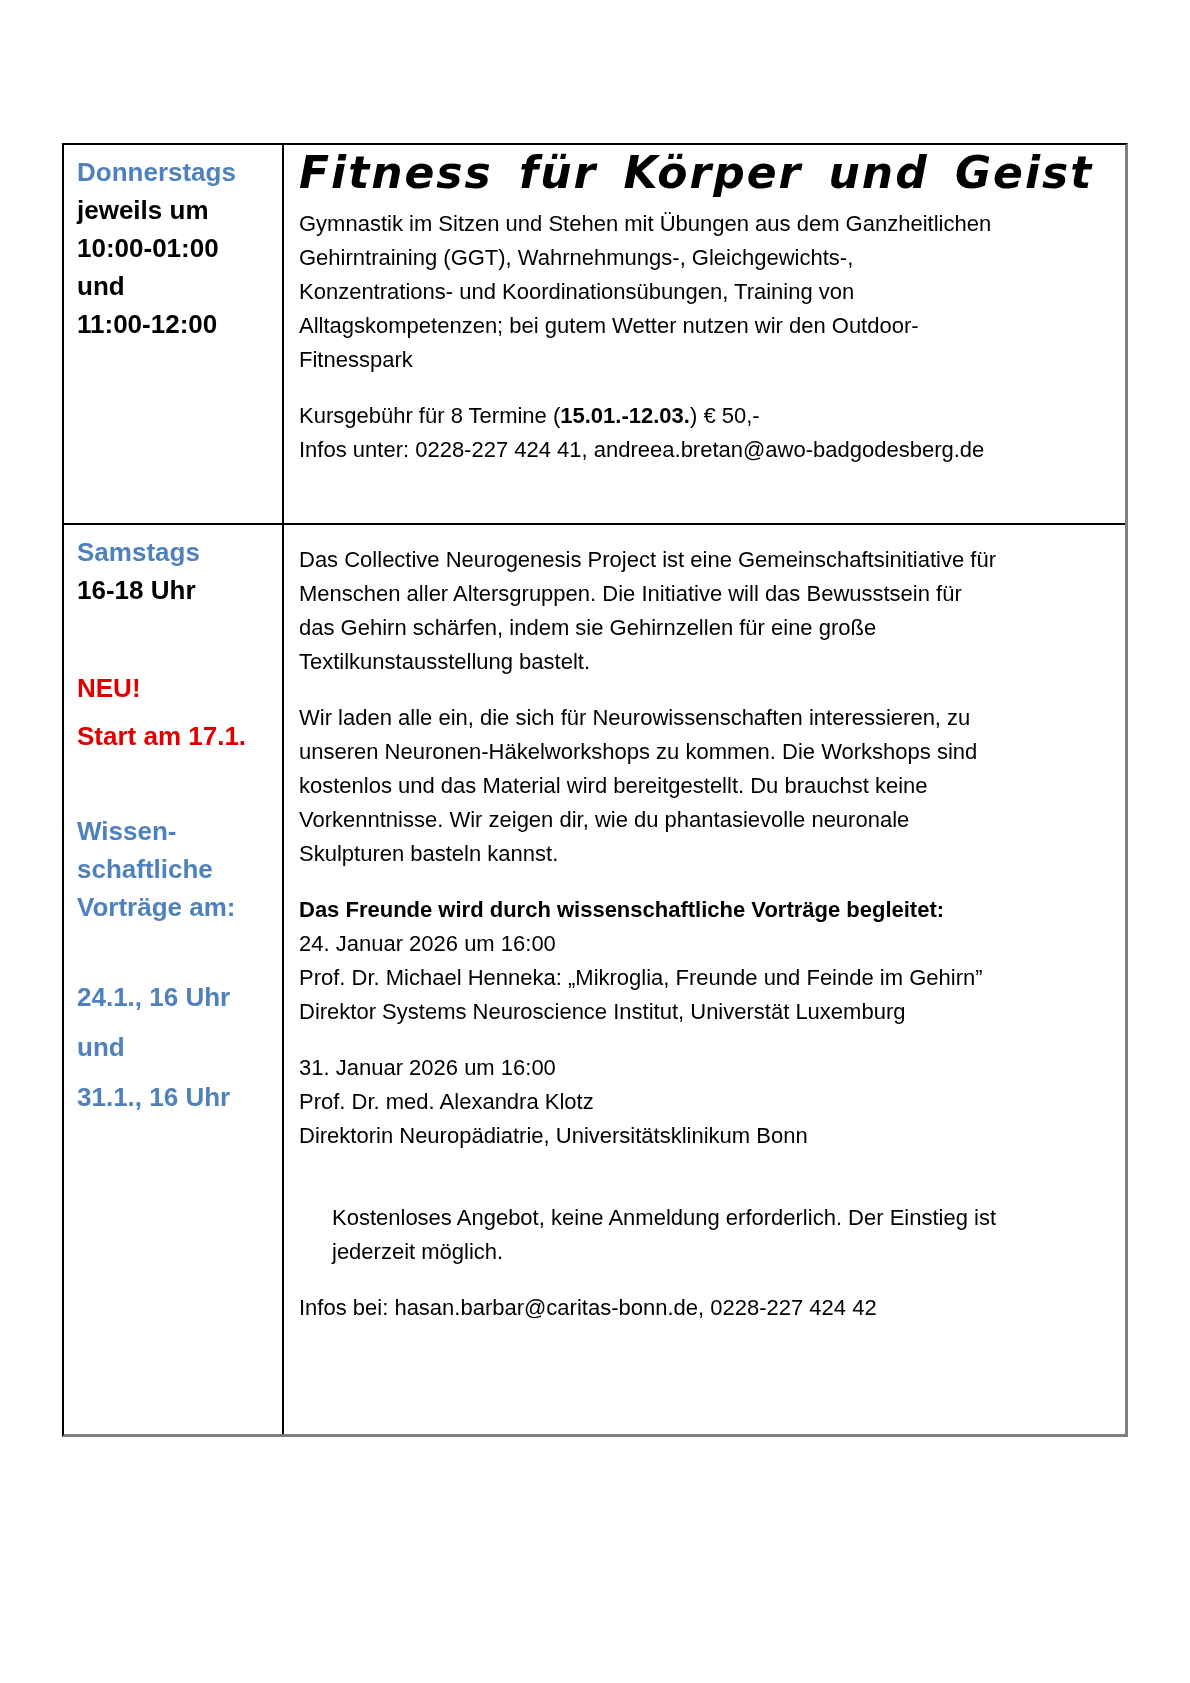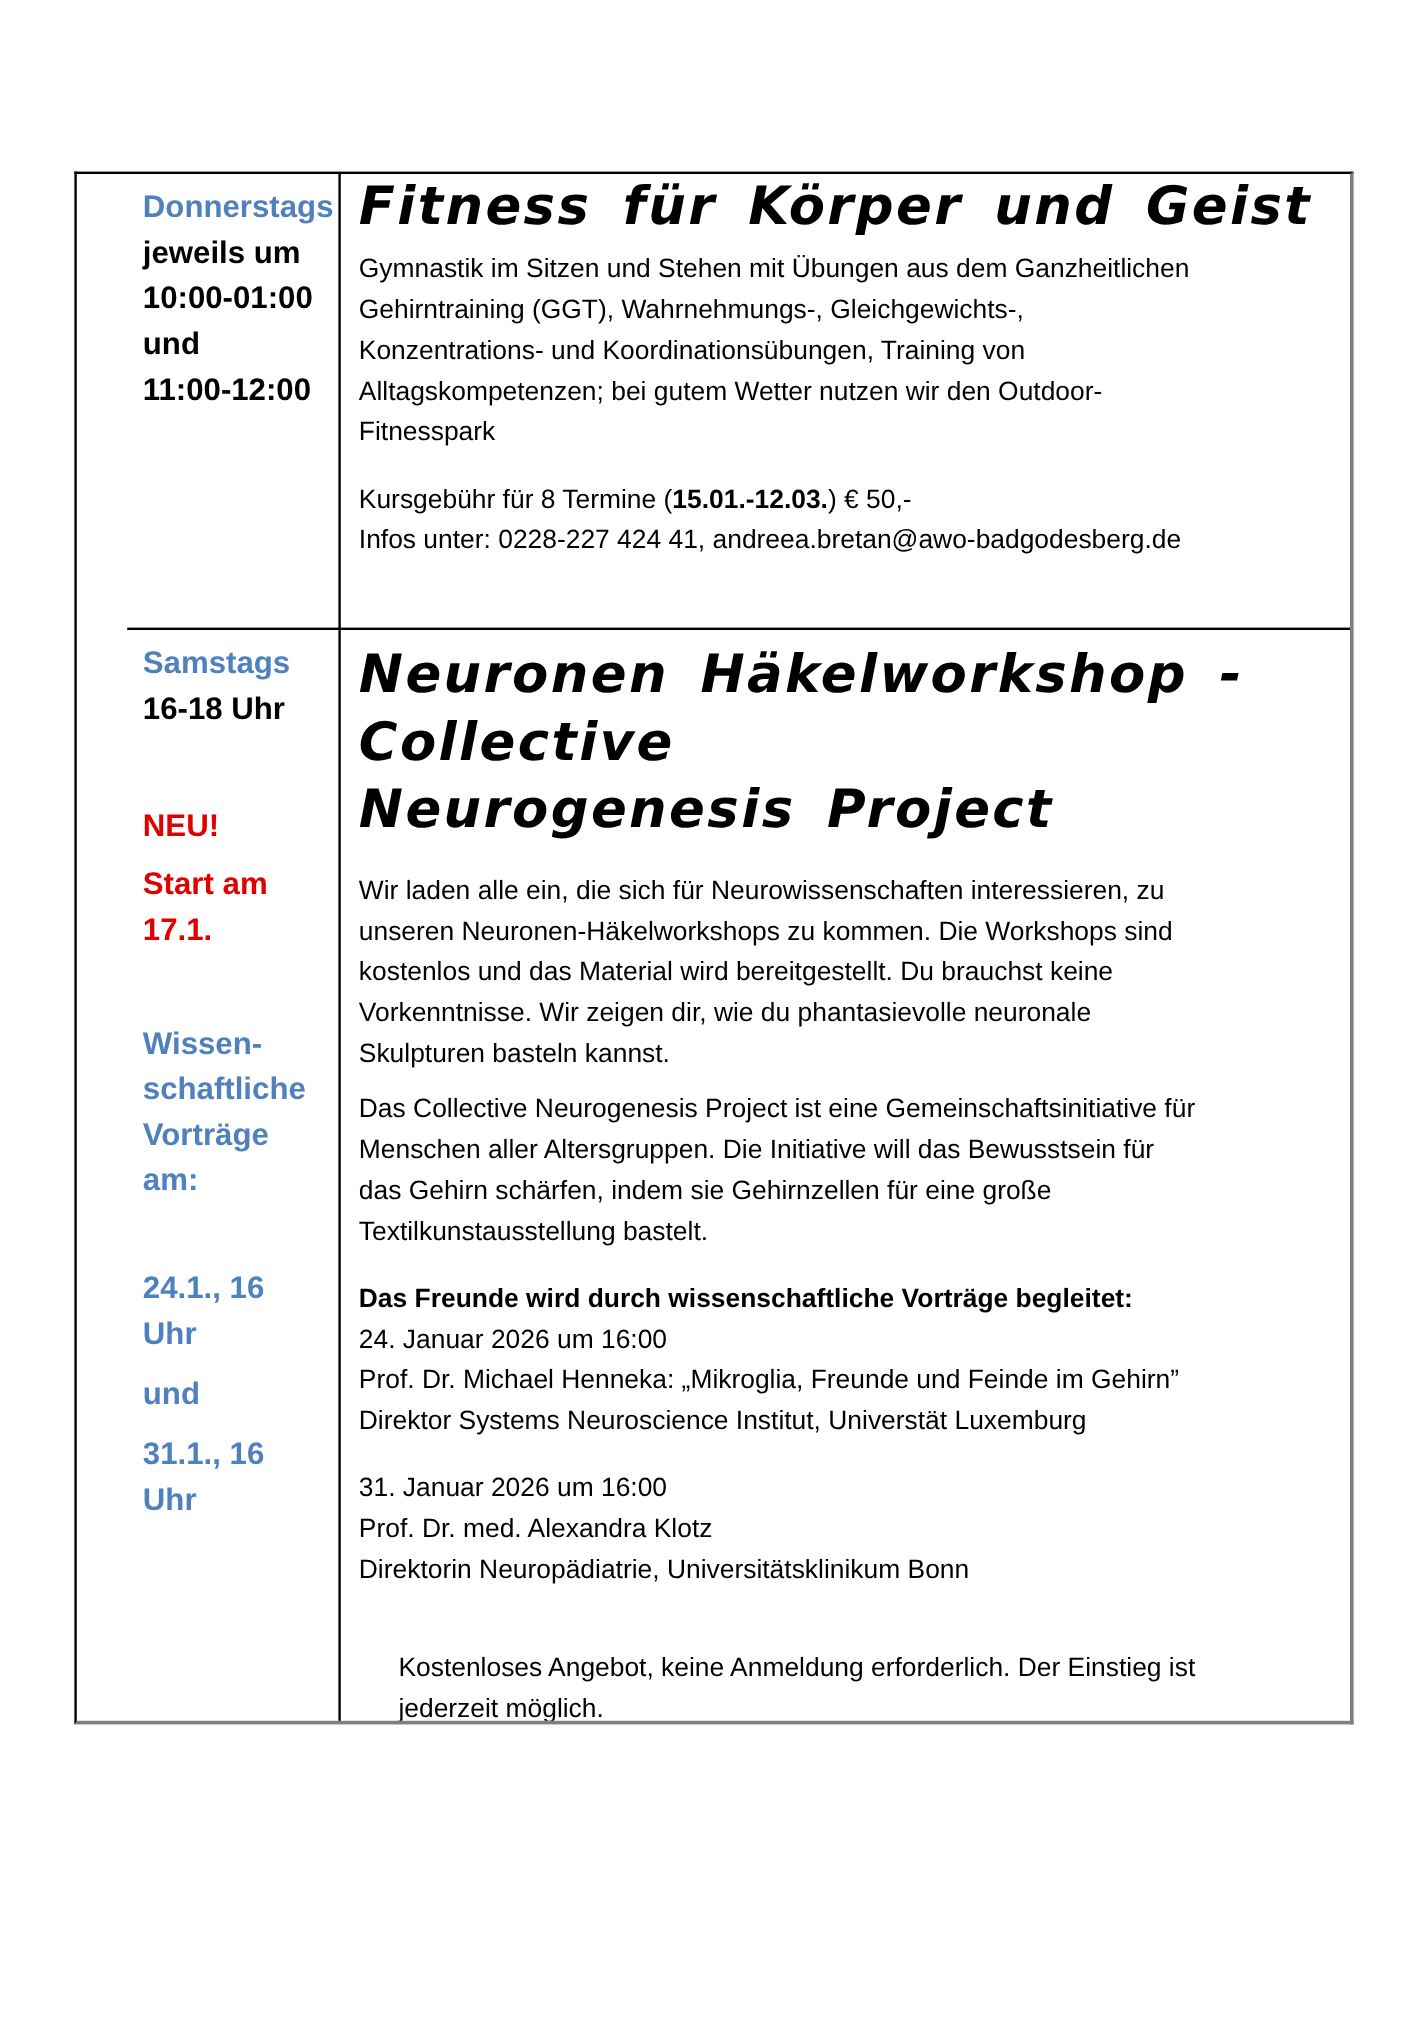--- a/index.html
+++ b/index.html
@@ -22,21 +22,21 @@
     display: grid;
     grid-template-columns: 220px 1fr;
     grid-template-rows: 380px 1fr;
     border-top: 2px solid #000000;
     border-left: 2px solid #000000;
     border-right: 3px solid #7f7f7f;
     border-bottom: 3px solid #7f7f7f;
     background: #ffffff;
   }
   .cell { overflow: hidden; }
-  .c-left  { border-right: 2px solid #000000; padding: 8px 10px 0 13px; margin-left: 42px; }
+  .c-left  { border-right: 2px solid #000000; padding: 8px 10px 0 13px; }
   .r1      { border-bottom: 2px solid #000000; }
   .c-right { padding: 6px 22px 0 15px; }
 
   
   .sched { font-size: 26px; font-weight: bold; line-height: 38px; color: #000000; }
   .blue  { color: #4f81bd; }
   .red   { color: #e00000; }
 
   .mt-neu    { margin-top: 60px; }
   .mt-start  { margin-top: 10px; }
@@ -105,31 +105,29 @@
       <p class="sched red mt-start">Start am 17.1.</p>
       <p class="sched blue preline mt-wiss">Wissen-
 schaftliche
 Vorträge am:</p>
       <p class="sched blue mt-date1">24.1., 16 Uhr</p>
       <p class="sched blue mt-small">und</p>
       <p class="sched blue mt-small">31.1., 16 Uhr</p>
     </div>
 
     <div class="cell c-right">
-      <h1 class="script-title two-line">Neuronen Häkelworkshop - Collective
-Neurogenesis Project</h1>
+      <p class="body preline mt-p1">Das Collective Neurogenesis Project ist eine Gemeinschaftsinitiative für
+Menschen aller Altersgruppen. Die Initiative will das Bewusstsein für
+das Gehirn schärfen, indem sie Gehirnzellen für eine große
+Textilkunstausstellung bastelt.</p>
       <p class="body preline mt-p">Wir laden alle ein, die sich für Neurowissenschaften interessieren, zu
 unseren Neuronen-Häkelworkshops zu kommen. Die Workshops sind
 kostenlos und das Material wird bereitgestellt. Du brauchst keine
 Vorkenntnisse. Wir zeigen dir, wie du phantasievolle neuronale
 Skulpturen basteln kannst.</p>
-      <p class="body preline mt-p1">Das Collective Neurogenesis Project ist eine Gemeinschaftsinitiative für
-Menschen aller Altersgruppen. Die Initiative will das Bewusstsein für
-das Gehirn schärfen, indem sie Gehirnzellen für eine große
-Textilkunstausstellung bastelt.</p>
       <p class="body mt-p"><strong class="bold-block">Das Freunde wird durch wissenschaftliche Vorträge begleitet:</strong><span class="preline">24. Januar 2026 um 16:00
 Prof. Dr. Michael Henneka: „Mikroglia, Freunde und Feinde im Gehirn”
 Direktor Systems Neuroscience Institut, Universtät Luxemburg</span></p>
       <p class="body preline mt-p">31. Januar 2026 um 16:00
 Prof. Dr. med. Alexandra Klotz
 Direktorin Neuropädiatrie, Universitätsklinikum Bonn</p>
       <p class="body preline mt-gap">Kostenloses Angebot, keine Anmeldung erforderlich. Der Einstieg ist
 jederzeit möglich.</p>
       <p class="body mt-p">Infos bei: hasan.barbar@caritas-bonn.de, 0228-227 424 42</p>
     </div>

